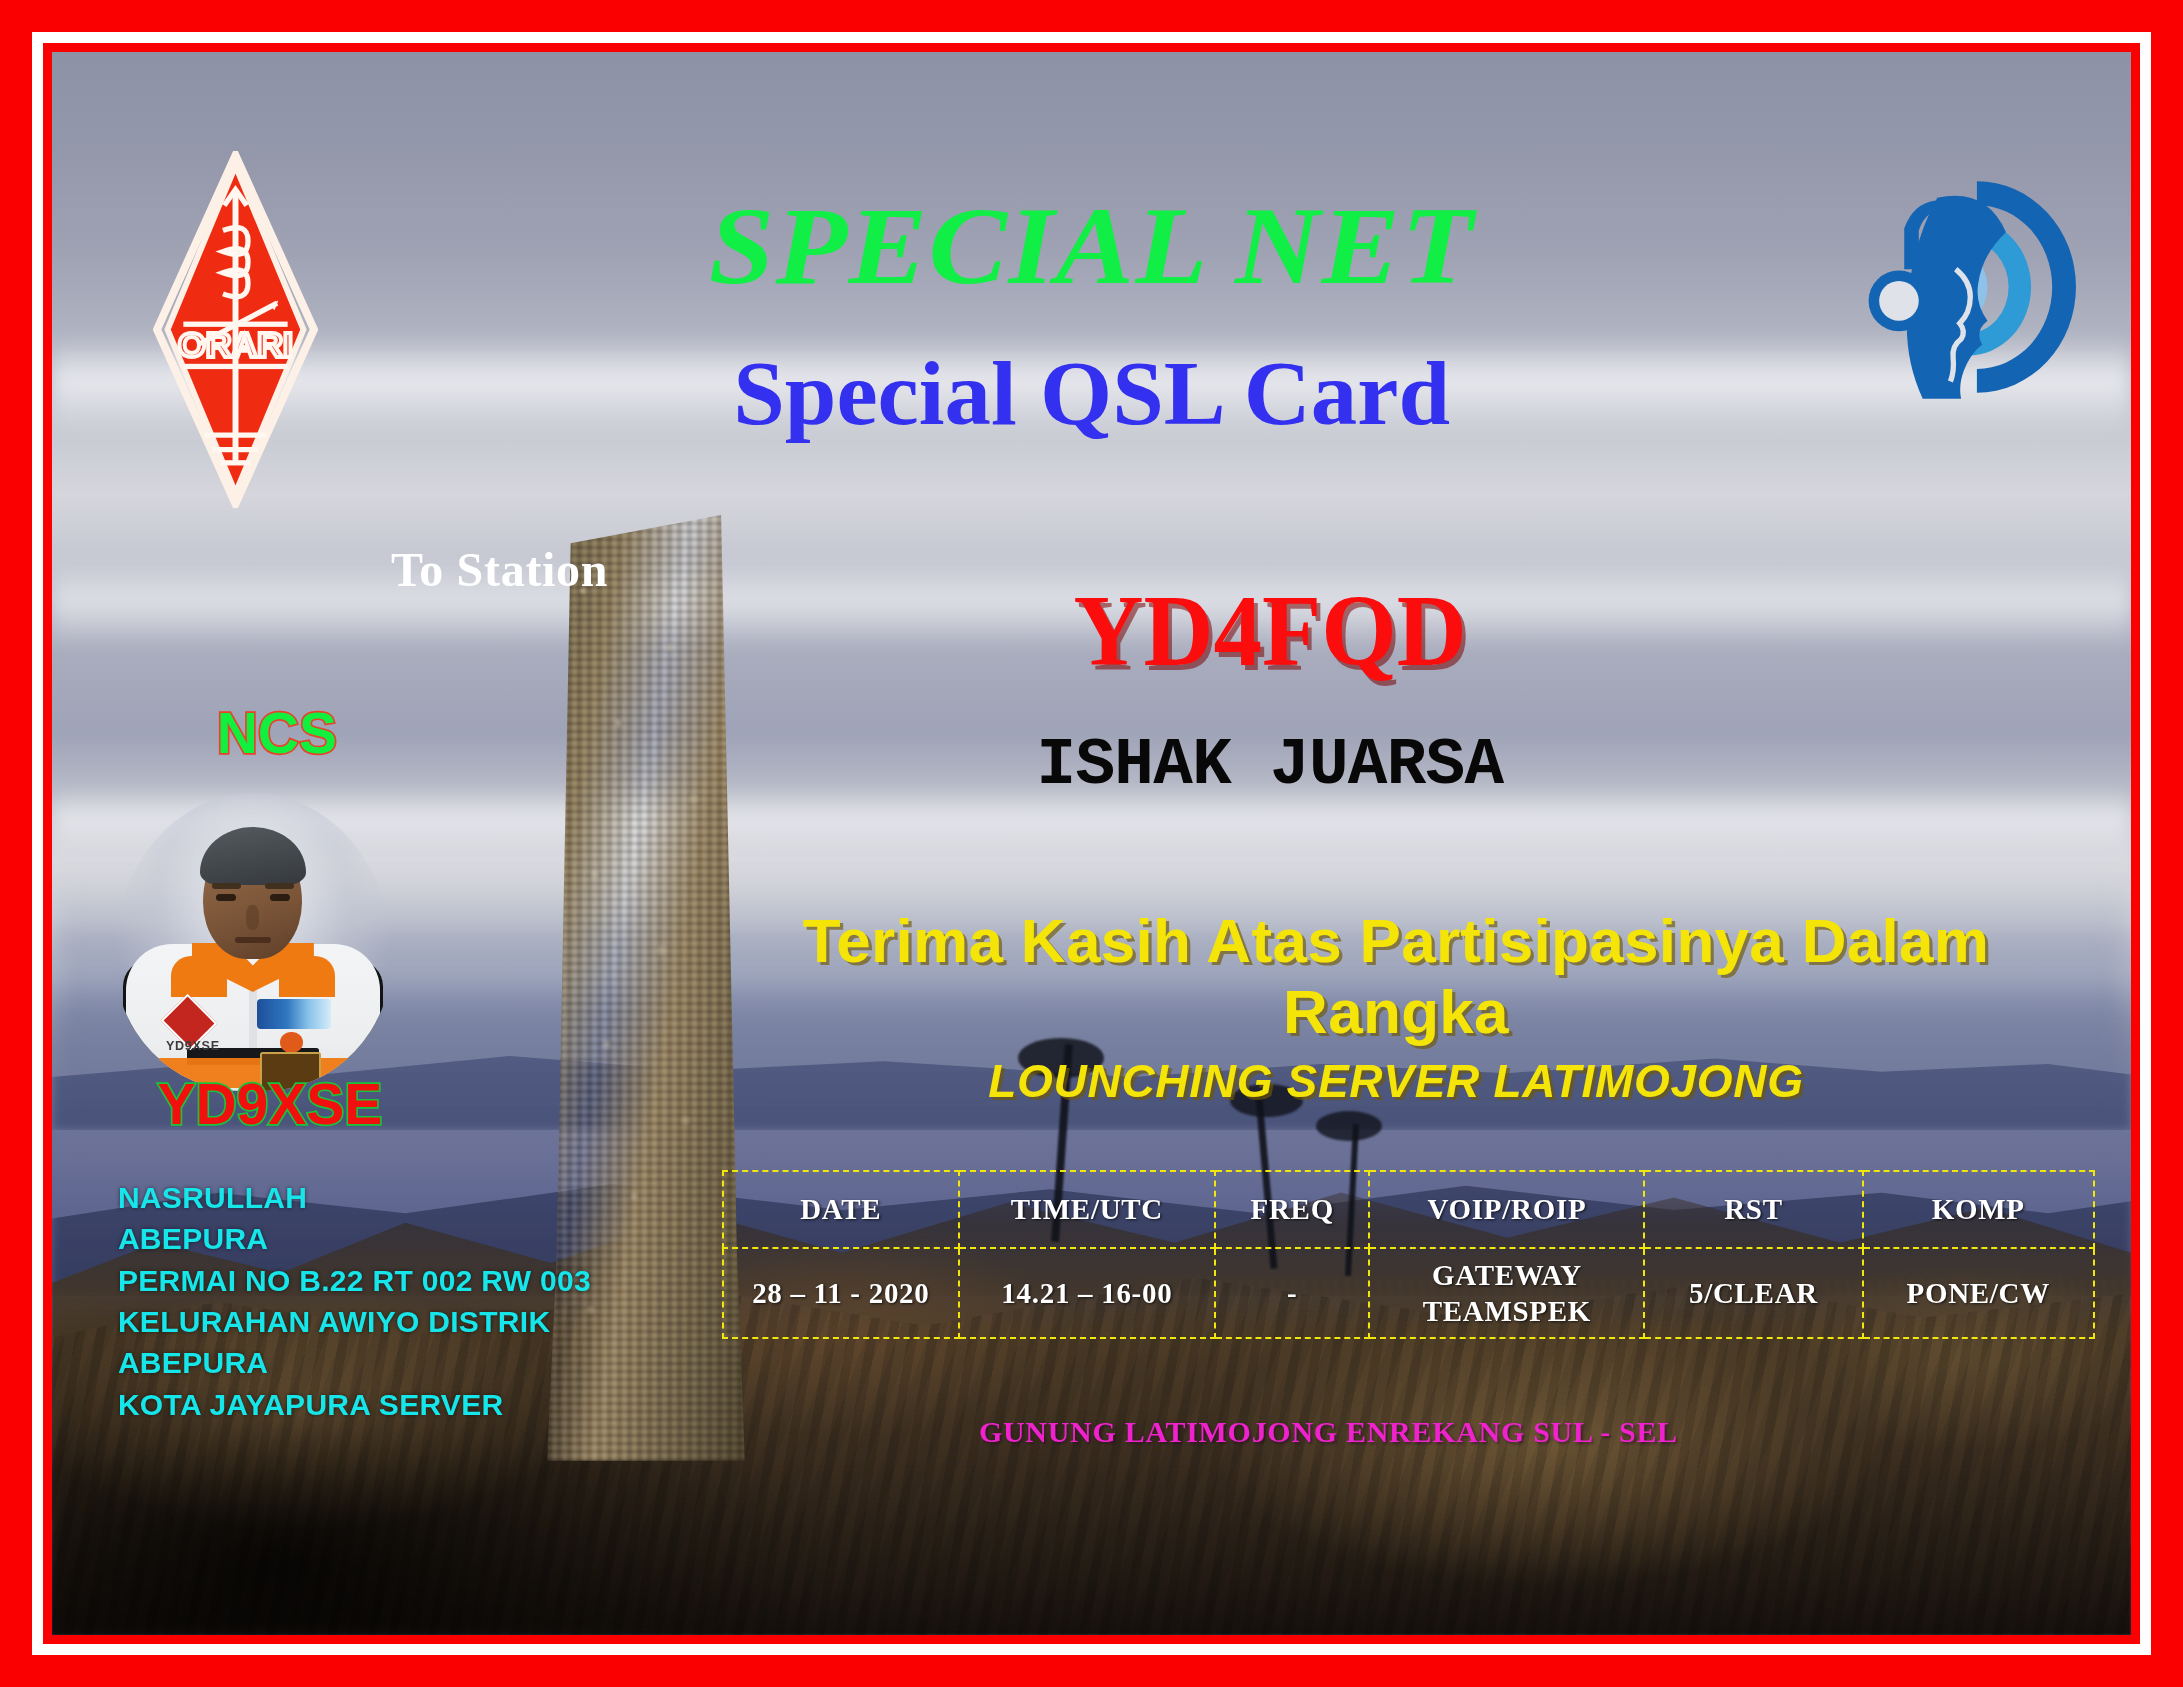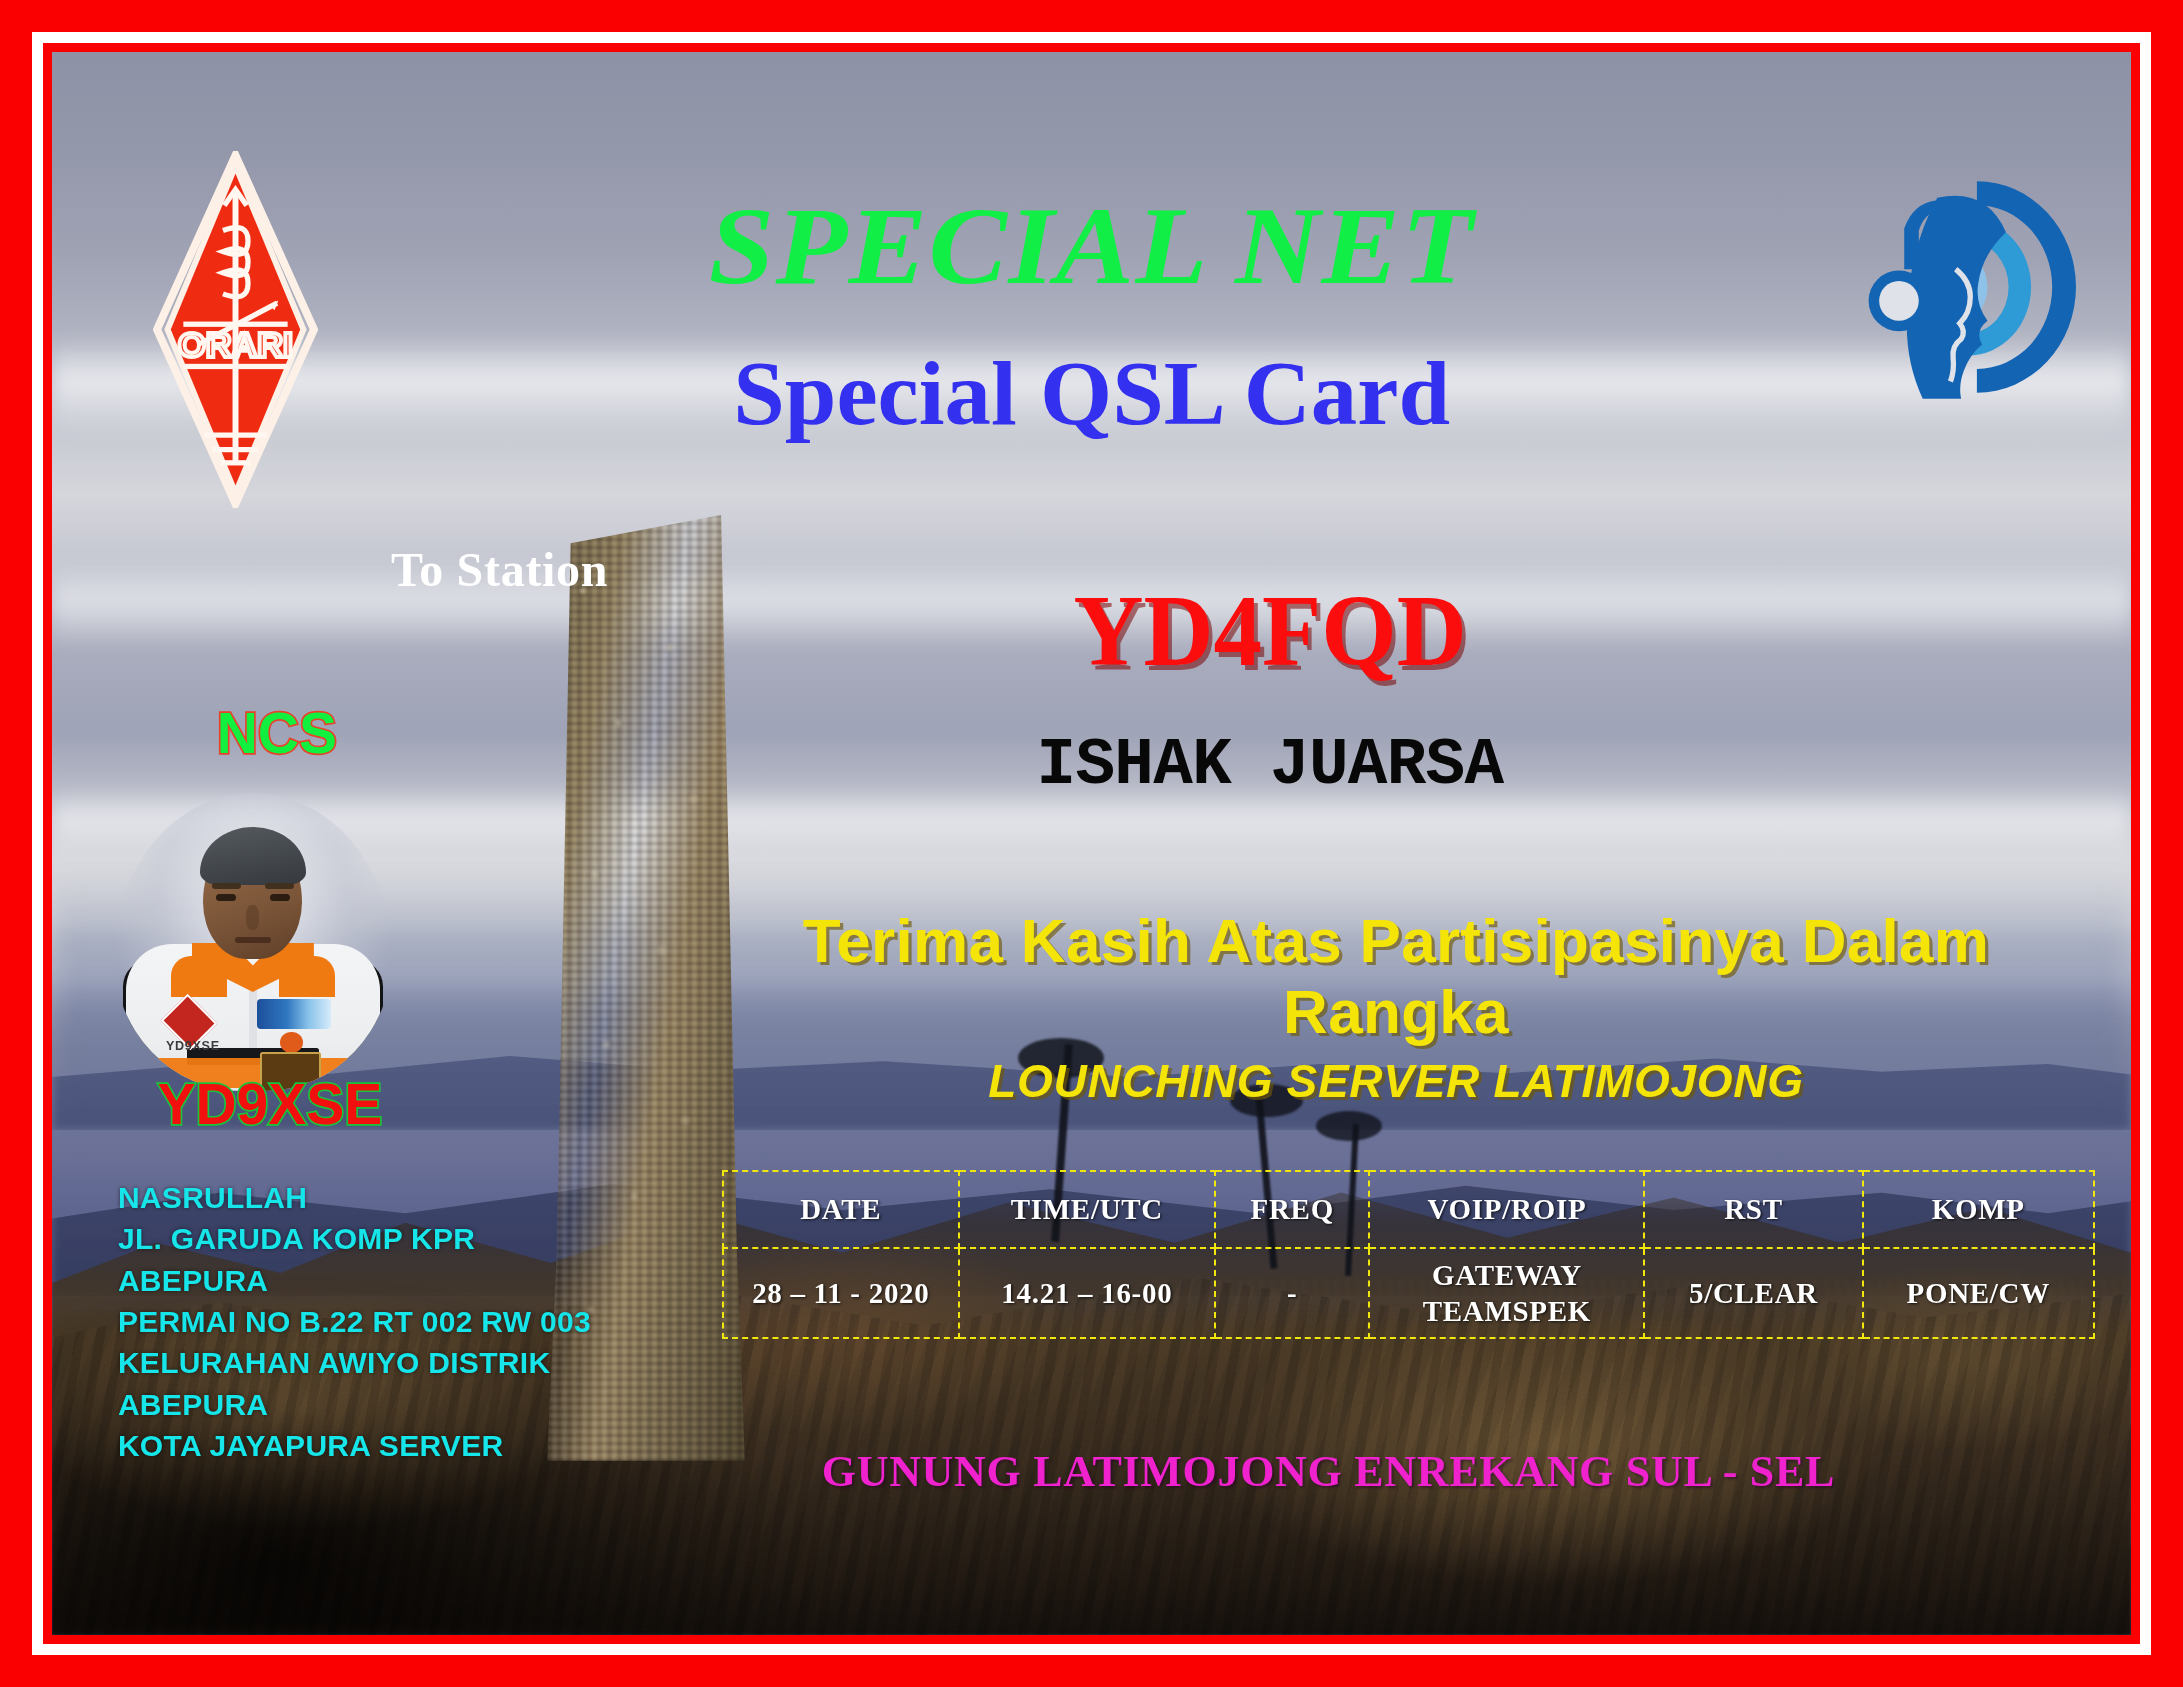--- a/index.html
+++ b/index.html
@@ -286,22 +286,22 @@
   .qtable tr.body td{font-size:29px;height:86px;letter-spacing:0.7px;line-height:1.25;}
   .c-date{width:251px;}
   .c-time{width:265px;}
   .c-freq{width:159px;}
   .c-voip{width:284px;}
   .c-rst{width:225px;}
   .c-mode{width:238px;}
 
   .t-gunung{
     position:absolute;left:648px;top:1363px;width:1257px;text-align:center;
-    font-family:"Liberation Serif",serif;font-weight:700;font-size:44px;color:#ef22ce;
-    letter-spacing:0.7px;text-shadow:2px 2px 2.6px rgba(40,0,35,.5);margin-top:31px;
+    font-family:"Liberation Serif",serif;font-weight:700;font-size:30px;color:#ef22ce;
+    letter-spacing:0.7px;text-shadow:2px 2px 2.6px rgba(40,0,35,.5);
   }
   .t-quote{
     position:absolute;left:79px;top:1575px;
     font-family:"Liberation Serif",serif;font-weight:700;font-size:50px;color:#ef7d15;
     letter-spacing:0.7px;text-shadow:2px 2px 2.6px rgba(0,0,0,.55);
   }
   .t-addrline{
     position:absolute;left:1264px;top:1575px;
     font-family:"Liberation Serif",serif;font-weight:700;font-size:50px;color:#0fc25b;
     letter-spacing:0.7px;text-shadow:2px 2px 2.6px rgba(0,0,0,.55);
@@ -407,21 +407,20 @@
        <div class="p-eye l"></div>
        <div class="p-eye r"></div>
        <div class="p-nose"></div>
        <div class="p-mouth"></div>
      </div>
 
      <div class="t-yd9xse">YD9XSE</div>
 
      <div class="addr">
        <div>NASRULLAH</div>
-       <div>JL. GARUDA KOMP KPR</div>
        <div>ABEPURA</div>
        <div>PERMAI NO B.22 RT 002 RW 003</div>
        <div>KELURAHAN AWIYO DISTRIK</div>
        <div>ABEPURA</div>
        <div>KOTA JAYAPURA SERVER</div>
      </div>
 
      <table class="qtable">
        <tbody>
               <tr class="head">

